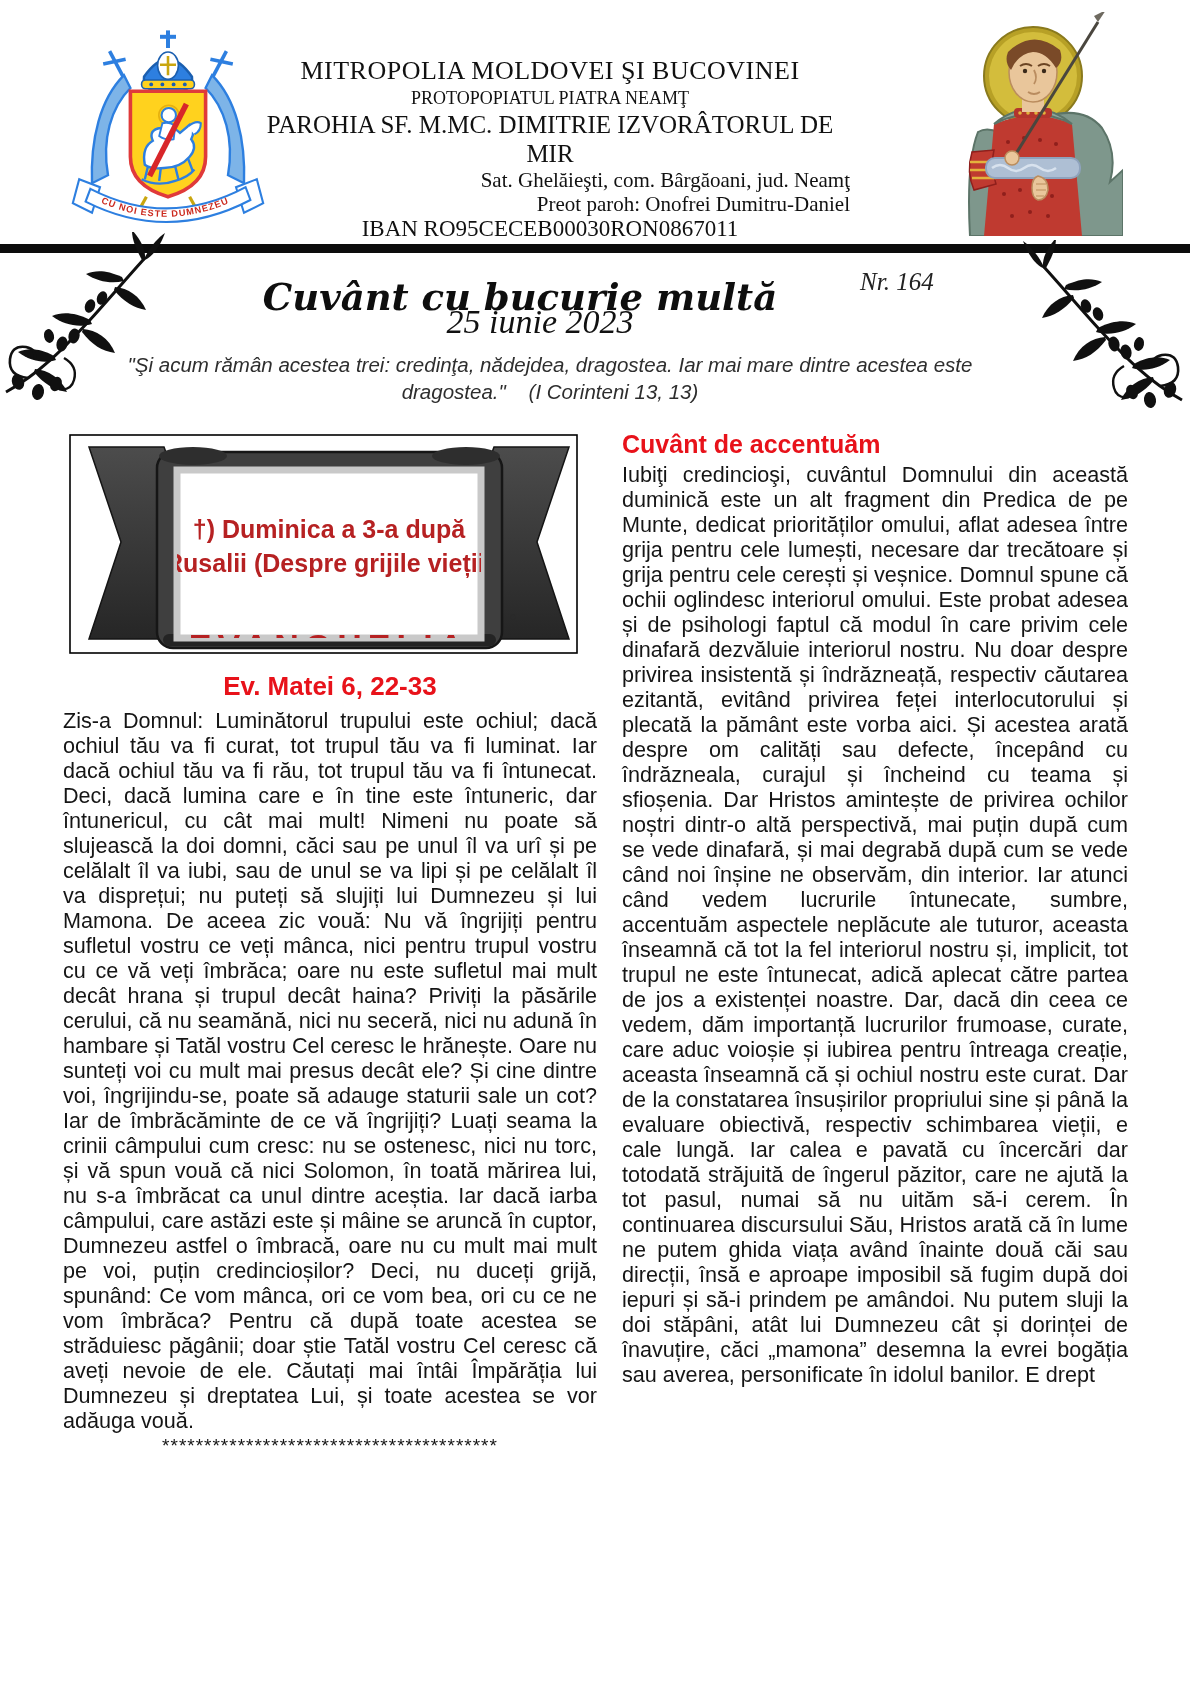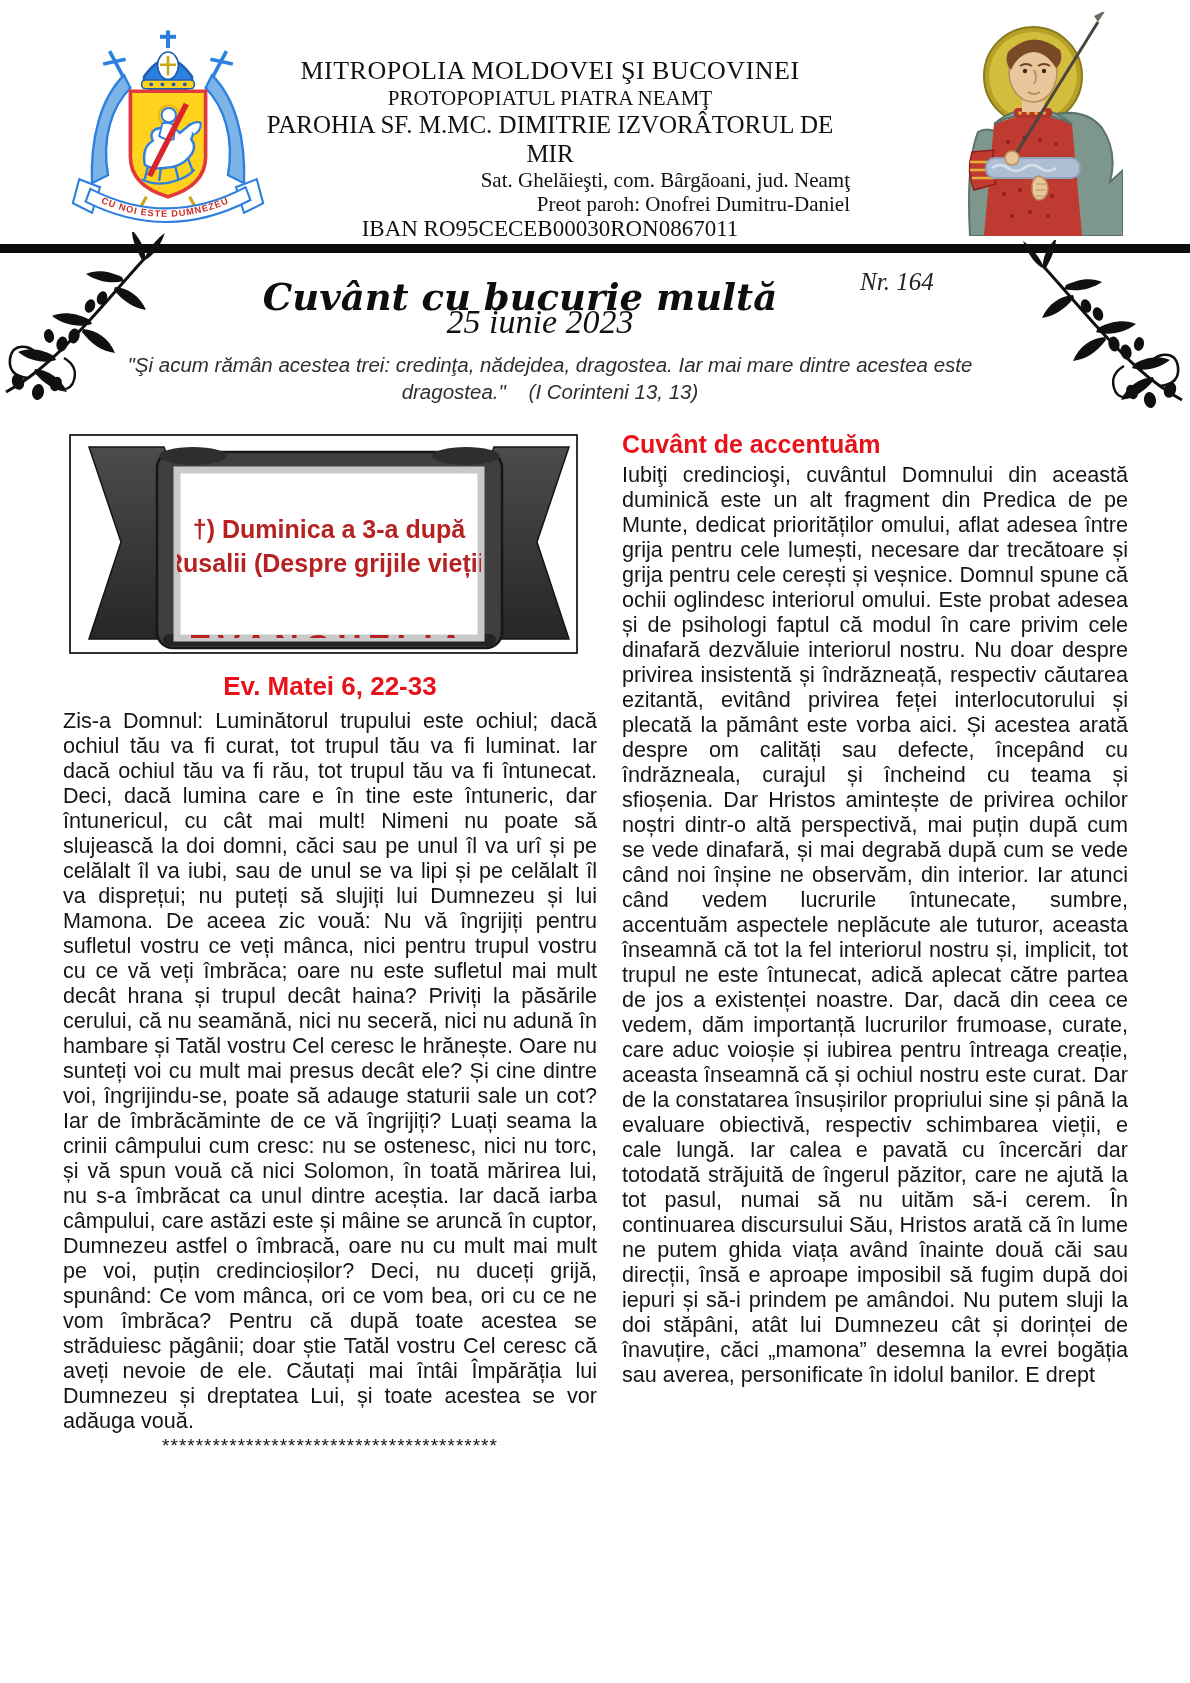--- a/index.html
+++ b/index.html
@@ -3,21 +3,21 @@
 <meta charset="utf-8">
 <style>
   html,body{margin:0;padding:0;background:#ffffff;}
   .page{position:relative;width:1190px;height:1683px;background:#fff;overflow:hidden;
         font-family:"Liberation Sans",sans-serif;color:#1a1a1a;}
   
   .coat{position:absolute;left:68px;top:6px;width:200px;height:236px;}
   .hdr-text{position:absolute;left:250px;top:56px;width:600px;text-align:center;
             font-family:"Liberation Serif",serif;color:#111;}
   .hl1{font-size:26px;letter-spacing:.5px;line-height:30px;}
-  .hl2{font-size:21px;line-height:24px;}
+  .hl2{font-size:18px;line-height:24px;}
   .hl3{font-size:25px;line-height:29px;}
   .hl4,.hl5,.hl6{font-size:21px;line-height:24px;text-align:right;}
   .hl7{font-size:23px;line-height:26px;}
   .saint{position:absolute;left:948px;top:12px;width:175px;height:224px;}
   .bar{position:absolute;left:0;top:244px;width:1190px;height:9px;background:#0c0c0c;}
   
   .ornL{position:absolute;left:-6px;top:232px;width:172px;height:172px;}
   .ornR{position:absolute;left:1022px;top:240px;width:172px;height:172px;transform:scaleX(-1);}
   .title{position:absolute;left:140px;top:246px;width:760px;text-align:center;
          font-family:"DejaVu Serif",serif;font-weight:bold;font-style:italic;

